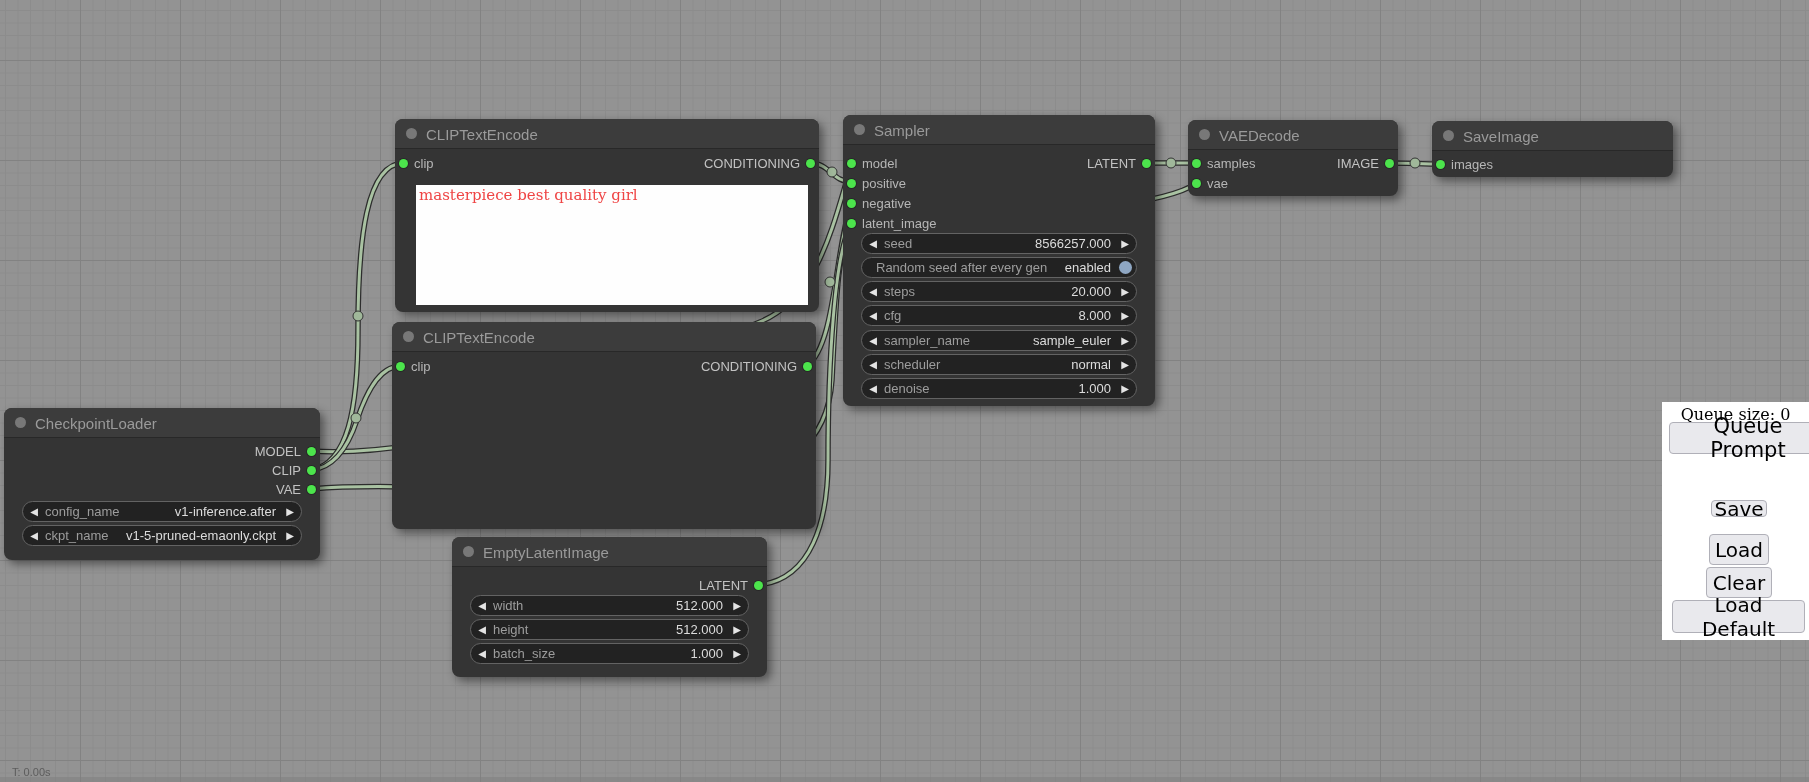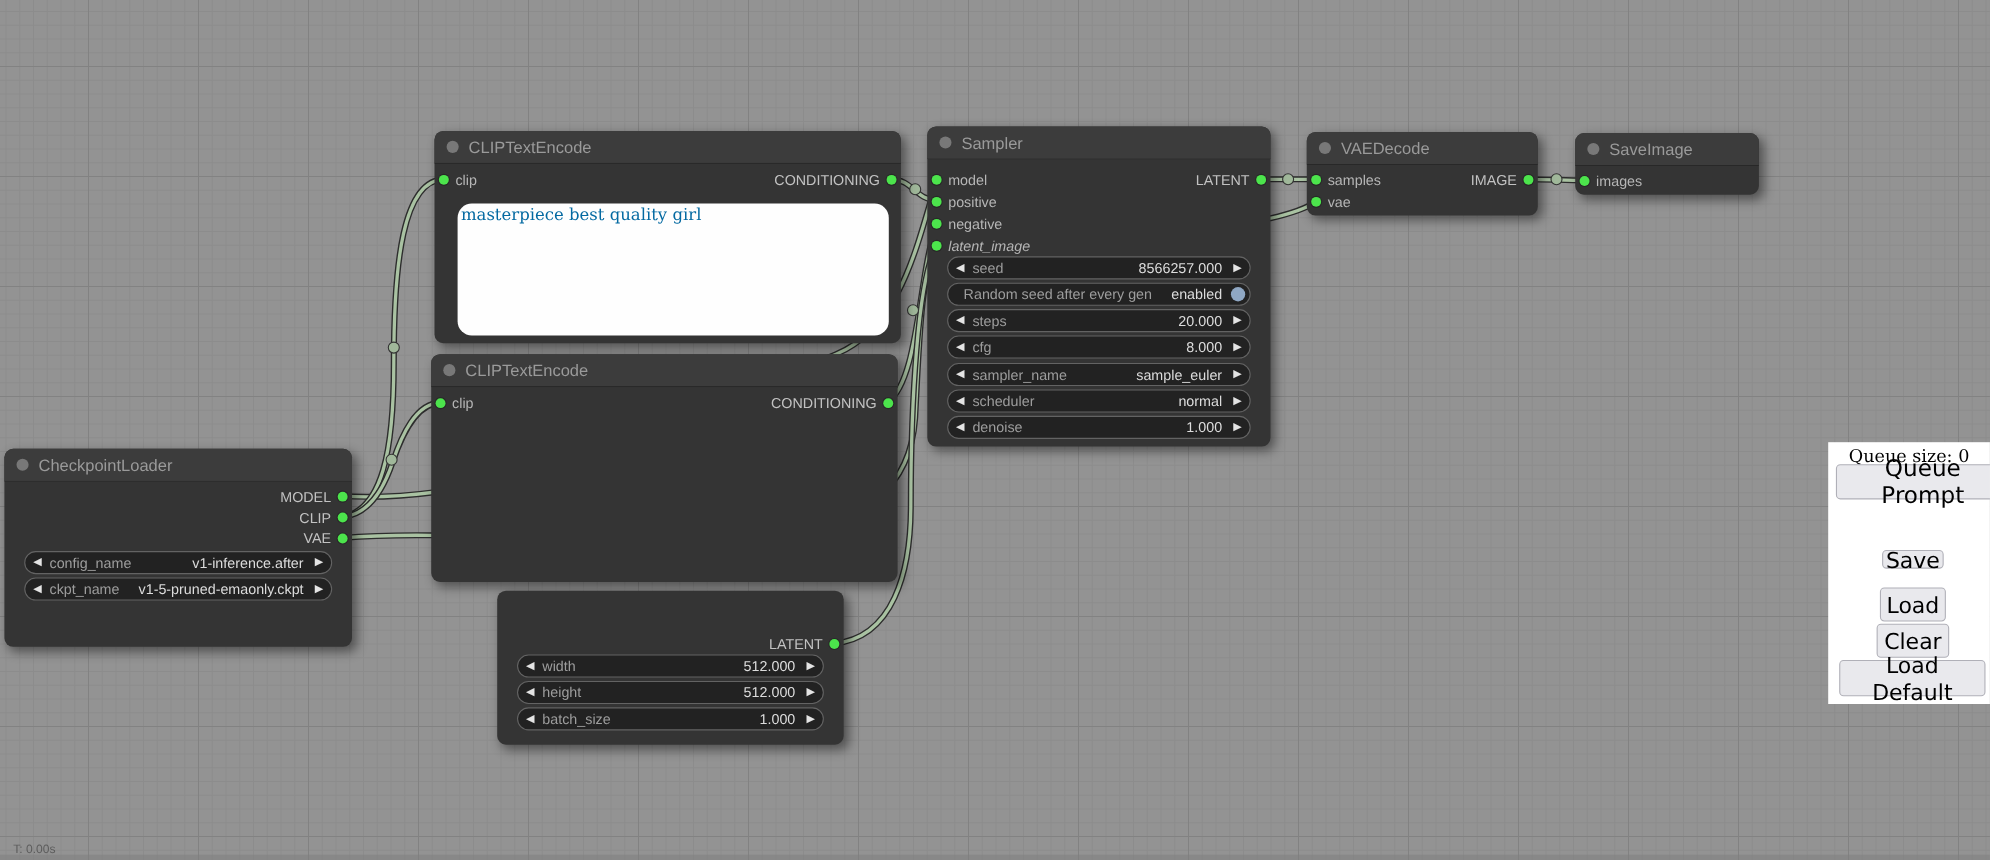--- a/index.html
+++ b/index.html
@@ -28,22 +28,22 @@
   .port-dot{width:9px;height:9px;border-radius:50%;flex:none;box-shadow:0 0 0 1px rgba(20,20,20,.35);}
   .widget{position:absolute;left:18px;right:18px;height:21px;background:#222222;
         border:1px solid #636363;border-radius:11px;box-sizing:border-box;
         display:flex;align-items:center;font-size:13px;overflow:hidden;}
   .w-arrow{flex:none;width:22px;text-align:center;font-size:10px;color:#e4e4e4;line-height:19px;}
   .w-label{color:#9d9d9d;white-space:nowrap;}
   .w-value{margin-left:auto;color:#dcdcdc;white-space:nowrap;padding-right:3px;}
   .widget.toggle .w-label{padding-left:14px;}
   .toggle-dot{flex:none;width:13px;height:13px;border-radius:50%;margin:0 4px 0 5px;}
   .node-text{position:absolute;left:21px;top:66px;right:11px;bottom:7px;background:#fefefe;
-        font-family:"DejaVu Serif",serif;font-size:15px;color:#0369a1;padding:1px 3px;
-        box-sizing:border-box;white-space:pre-wrap;overflow:hidden;border-radius:13px;}
+        font-family:"DejaVu Serif",serif;font-size:15px;color:#ef4444;padding:1px 3px;
+        box-sizing:border-box;white-space:pre-wrap;overflow:hidden;}
   #menu{position:absolute;left:1662px;top:402px;width:160px;height:238px;background:#ffffff;z-index:3;}
   .queue-size{position:absolute;top:3px;left:0;width:147px;text-align:center;
         font-family:"DejaVu Serif",serif;font-size:16px;color:#000;}
   .btn{position:absolute;background:#e9e9ed;border:1px solid #b0b0b8;border-radius:4px;color:#000;
         font-family:"DejaVu Sans",sans-serif;display:flex;align-items:center;justify-content:center;
         box-sizing:border-box;cursor:pointer;}
   #btn-queue-prompt{left:7px;top:20px;width:158px;height:32px;font-size:21px;}
   #btn-save{left:49px;top:98px;width:56px;height:17px;font-size:20px;}
   #btn-load{left:47px;top:132px;width:60px;height:31px;font-size:20px;}
   #btn-clear{left:44px;top:165px;width:66px;height:31px;font-size:20px;}
@@ -75,21 +75,21 @@
     <path d="M1389,163 C1406,163 1424,164 1441,164" fill="none" stroke="#a9c2a2" stroke-width="3" stroke-linecap="round"></path>
     <circle cx="358" cy="316" r="5" fill="#a0b89a" stroke="#333" stroke-width="1"></circle>
     <circle cx="356" cy="418" r="5" fill="#a0b89a" stroke="#333" stroke-width="1"></circle>
     <circle cx="832" cy="172" r="5" fill="#a0b89a" stroke="#333" stroke-width="1"></circle>
     <circle cx="830" cy="282" r="5" fill="#a0b89a" stroke="#333" stroke-width="1"></circle>
     <circle cx="1171" cy="163" r="5" fill="#a0b89a" stroke="#333" stroke-width="1"></circle>
     <circle cx="1415" cy="163" r="5" fill="#a0b89a" stroke="#333" stroke-width="1"></circle>
   </svg>
 
 <div id="nodes-layer">
-    <div class="node" style="left: 4px; top: 408px; width: 316px; height: 180px;">
+    <div class="node" style="left: 4px; top: 408px; width: 316px; height: 152px;">
       <div class="node-title">
         <span class="title-dot" style="background: rgb(120, 120, 120);"></span>
         <span class="title-text">CheckpointLoader</span>
       </div>
       <div class="port out" style="top: 35px;">
         <span>MODEL</span>
         <span class="port-dot" style="background: rgb(76, 228, 76);"></span>
       </div>
       <div class="port out" style="top: 54px;">
         <span>CLIP</span>
@@ -155,21 +155,21 @@
         <span class="port-dot" style="background: rgb(76, 228, 76);"></span>
       </div>
       <div class="port in" style="top: 60px;">
         <span class="port-dot" style="background: rgb(76, 228, 76);"></span>
         <span>positive</span>
       </div>
       <div class="port in" style="top: 80px;">
         <span class="port-dot" style="background: rgb(76, 228, 76);"></span>
         <span>negative</span>
       </div>
-      <div class="port in" style="top: 100px; font-style: italic;">
+      <div class="port in" style="top: 100px;">
         <span class="port-dot" style="background: rgb(76, 228, 76);"></span>
         <span>latent_image</span>
       </div>
       <div class="widget" style="top: 117.5px;">
         <span class="w-arrow">◀</span>
         <span class="w-label">seed</span>
         <span class="w-value">8566257.000</span>
         <span class="w-arrow">▶</span>
       </div>
       <div class="widget toggle" style="top: 141.8px;">
@@ -219,31 +219,35 @@
       </div>
       <div class="port out" style="top: 35px;">
         <span>IMAGE</span>
         <span class="port-dot" style="background: rgb(76, 228, 76);"></span>
       </div>
       <div class="port in" style="top: 55px;">
         <span class="port-dot" style="background: rgb(76, 228, 76);"></span>
         <span>vae</span>
       </div>
     </div>
-    <div class="node" style="left: 1432px; top: 121px; width: 167px; height: 56px;">
+    <div class="node" style="left: 1432px; top: 121px; width: 241px; height: 56px;">
       <div class="node-title">
         <span class="title-dot" style="background: rgb(120, 120, 120);"></span>
         <span class="title-text">SaveImage</span>
       </div>
       <div class="port in" style="top: 35px;">
         <span class="port-dot" style="background: rgb(76, 228, 76);"></span>
         <span>images</span>
       </div>
     </div>
     <div class="node" style="left: 452px; top: 537px; width: 315px; height: 140px;">
+      <div class="node-title">
+        <span class="title-dot" style="background: rgb(120, 120, 120);"></span>
+        <span class="title-text">EmptyLatentImage</span>
+      </div>
       <div class="port out" style="top: 40px;">
         <span>LATENT</span>
         <span class="port-dot" style="background: rgb(76, 228, 76);"></span>
       </div>
       <div class="widget" style="top: 57.5px;">
         <span class="w-arrow">◀</span>
         <span class="w-label">width</span>
         <span class="w-value">512.000</span>
         <span class="w-arrow">▶</span>
       </div>

